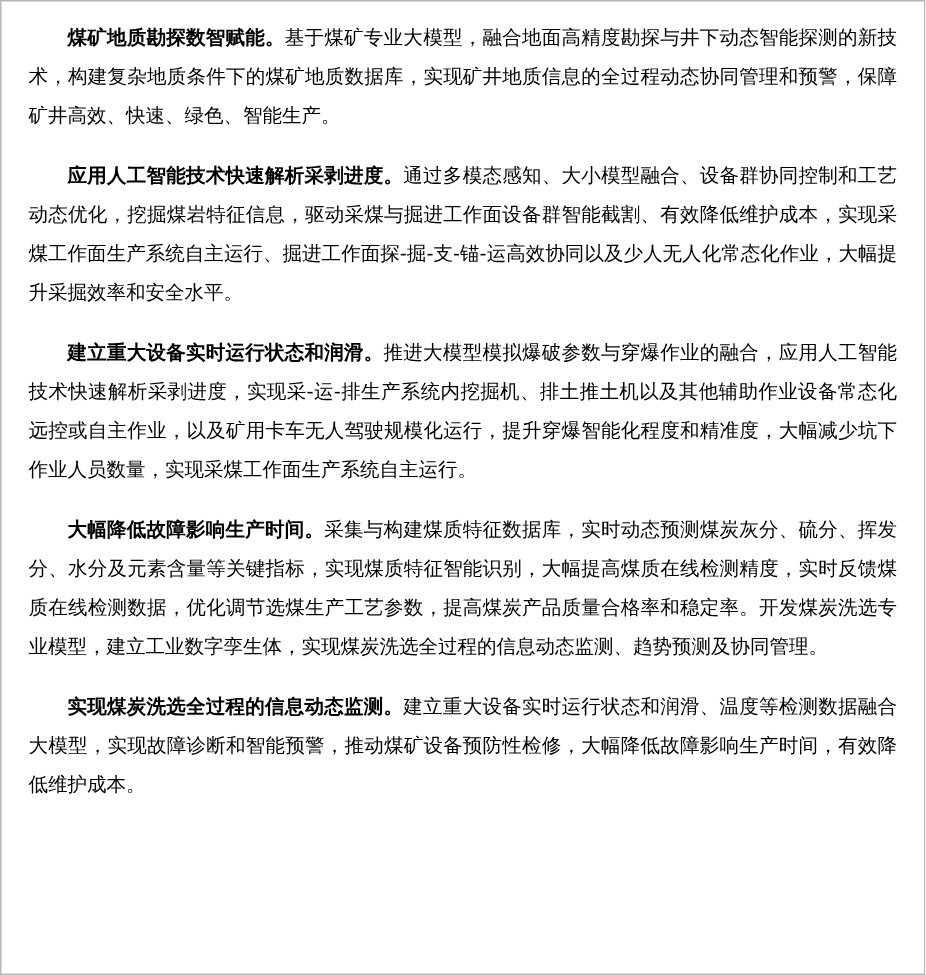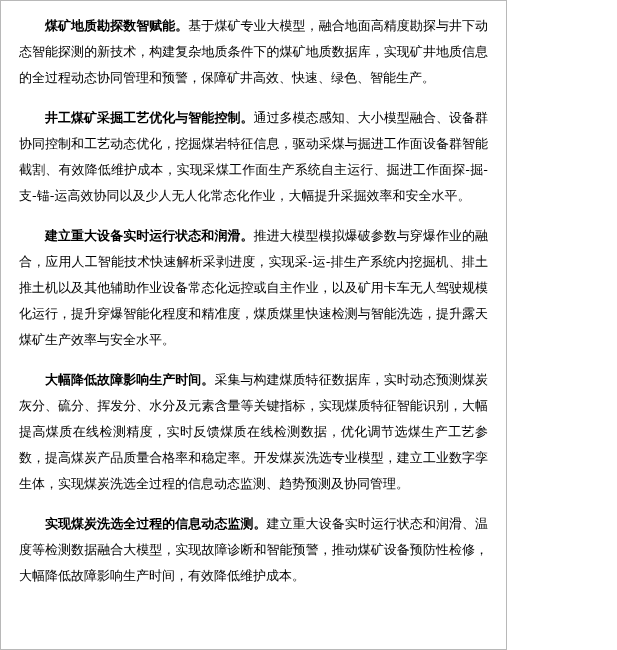--- a/index.html
+++ b/index.html
@@ -7,21 +7,21 @@
     padding: 0;
     background: #ffffff;
   }
   body {
     width: 617px;
     height: 650px;
     font-family: "DejaVu Sans", "Liberation Sans", sans-serif;
   }
   #doc {
     box-sizing: border-box;
-    width: 507px;
+    width: 617px;
     height: 650px;
     border: 1px solid #b8b8b8;
     background: #ffffff;
     padding: 12px 18px 10px 18px;
     overflow: hidden;
   }
   .para {
     margin: 0 0 14px 0;
     font-size: 13.0px;
     line-height: 26px;
@@ -43,25 +43,25 @@
 </head>
 <body>
 
 <div id="doc">
 
   <p class="para">
     <span class="lead">煤矿地质勘探数智赋能。</span><span class="body-text">基于煤矿专业大模型，融合地面高精度勘探与井下动态智能探测的新技术，构建复杂地质条件下的煤矿地质数据库，实现矿井地质信息的全过程动态协同管理和预警，保障矿井高效、快速、绿色、智能生产。</span>
   </p>
 
   <p class="para">
-    <span class="lead">井工煤矿采掘工艺优化与智能控制。</span><span class="body-text">通过多模态感知、大小模型融合、设备群协同控制和工艺动态优化，挖掘煤岩特征信息，驱动采煤与掘进工作面设备群智能截割、有效降低维护成本，实现采煤工作面生产系统自主运行、掘进工作面探-掘-支-锚-运高效协同以及少人无人化常态化作业，大幅提升采掘效率和安全水平。</span>
+    <span class="lead">应用人工智能技术快速解析采剥进度。</span><span class="body-text">通过多模态感知、大小模型融合、设备群协同控制和工艺动态优化，挖掘煤岩特征信息，驱动采煤与掘进工作面设备群智能截割、有效降低维护成本，实现采煤工作面生产系统自主运行、掘进工作面探-掘-支-锚-运高效协同以及少人无人化常态化作业，大幅提升采掘效率和安全水平。</span>
   </p>
 
   <p class="para">
-    <span class="lead">建立重大设备实时运行状态和润滑。</span><span class="body-text">推进大模型模拟爆破参数与穿爆作业的融合，应用人工智能技术快速解析采剥进度，实现采-运-排生产系统内挖掘机、排土推土机以及其他辅助作业设备常态化远控或自主作业，以及矿用卡车无人驾驶规模化运行，提升穿爆智能化程度和精准度，煤质煤里快速检测与智能洗选，提升露天煤矿生产效率与安全水平。</span>
+    <span class="lead">建立重大设备实时运行状态和润滑。</span><span class="body-text">推进大模型模拟爆破参数与穿爆作业的融合，应用人工智能技术快速解析采剥进度，实现采-运-排生产系统内挖掘机、排土推土机以及其他辅助作业设备常态化远控或自主作业，以及矿用卡车无人驾驶规模化运行，提升穿爆智能化程度和精准度，大幅减少坑下作业人员数量，实现采煤工作面生产系统自主运行。</span>
   </p>
 
   <p class="para">
     <span class="lead">大幅降低故障影响生产时间。</span><span class="body-text">采集与构建煤质特征数据库，实时动态预测煤炭灰分、硫分、挥发分、水分及元素含量等关键指标，实现煤质特征智能识别，大幅提高煤质在线检测精度，实时反馈煤质在线检测数据，优化调节选煤生产工艺参数，提高煤炭产品质量合格率和稳定率。开发煤炭洗选专业模型，建立工业数字孪生体，实现煤炭洗选全过程的信息动态监测、趋势预测及协同管理。</span>
   </p>
 
   <p class="para">
     <span class="lead">实现煤炭洗选全过程的信息动态监测。</span><span class="body-text">建立重大设备实时运行状态和润滑、温度等检测数据融合大模型，实现故障诊断和智能预警，推动煤矿设备预防性检修，大幅降低故障影响生产时间，有效降低维护成本。</span>
   </p>
 

